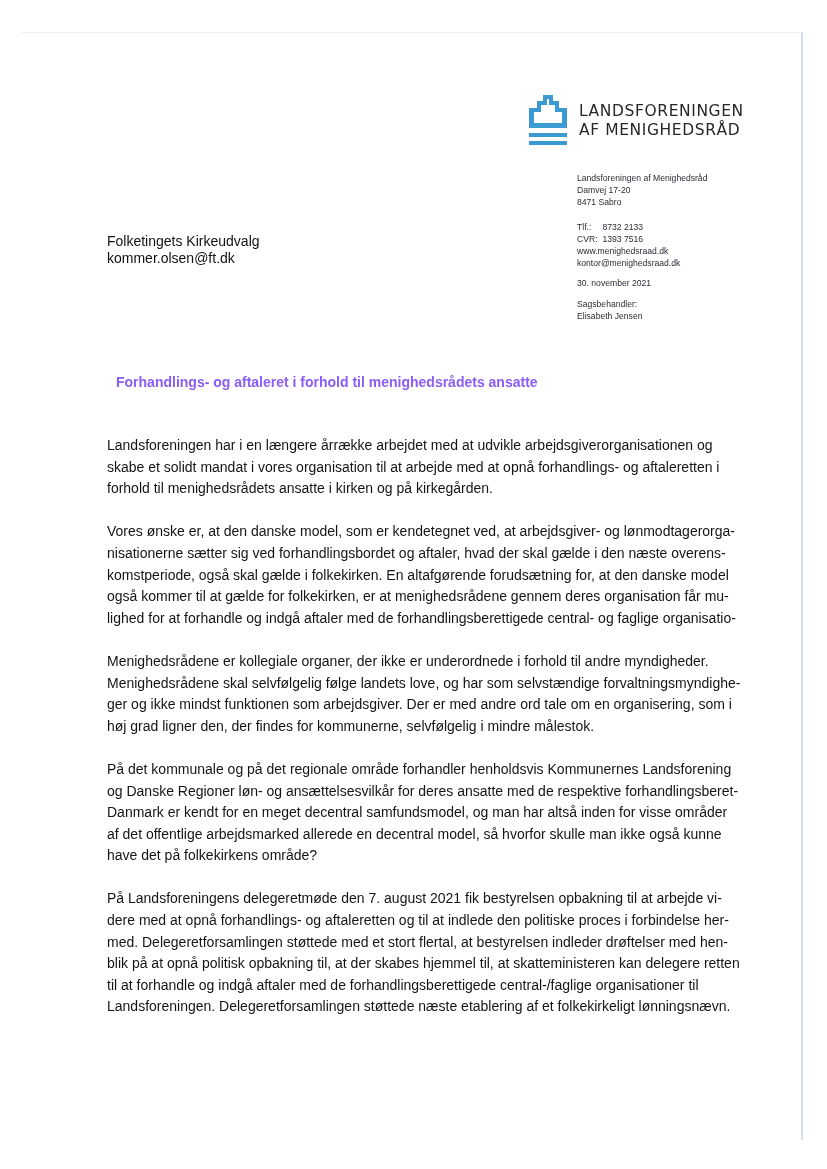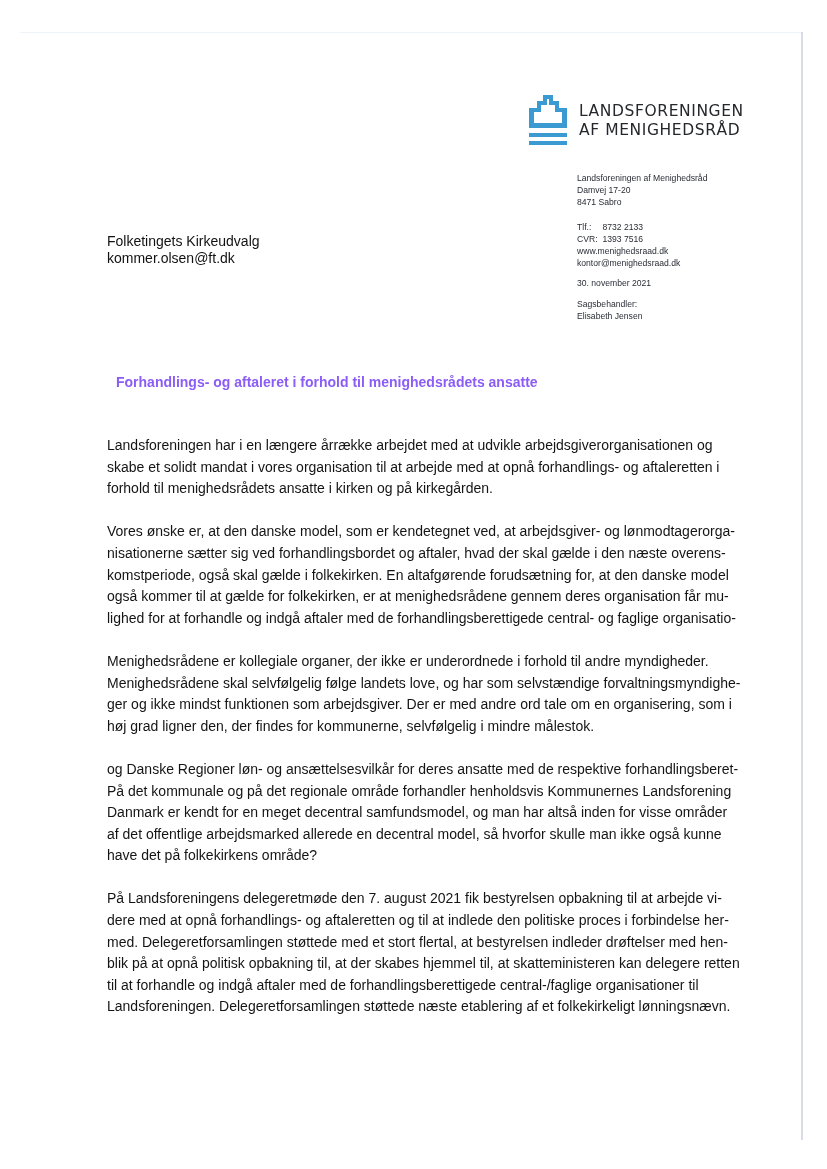--- a/index.html
+++ b/index.html
@@ -187,22 +187,22 @@
       <span class="line">også kommer til at gælde for folkekirken, er at menighedsrådene gennem deres organisation får mu-</span>
       <span class="line">lighed for at forhandle og indgå aftaler med de forhandlingsberettigede central- og faglige organisatio-</span>
     </p>
     <p>
       <span class="line">Menighedsrådene er kollegiale organer, der ikke er underordnede i forhold til andre myndigheder.</span>
       <span class="line">Menighedsrådene skal selvfølgelig følge landets love, og har som selvstændige forvaltningsmyndighe-</span>
       <span class="line">ger og ikke mindst funktionen som arbejdsgiver. Der er med andre ord tale om en organisering, som i</span>
       <span class="line">høj grad ligner den, der findes for kommunerne, selvfølgelig i mindre målestok.</span>
     </p>
     <p>
+      <span class="line">På det kommunale og på det regionale område forhandler henholdsvis Kommunernes Landsforening</span>
       <span class="line">og Danske Regioner løn- og ansættelsesvilkår for deres ansatte med de respektive forhandlingsberet-</span>
-      <span class="line">På det kommunale og på det regionale område forhandler henholdsvis Kommunernes Landsforening</span>
       <span class="line">Danmark er kendt for en meget decentral samfundsmodel, og man har altså inden for visse områder</span>
       <span class="line">af det offentlige arbejdsmarked allerede en decentral model, så hvorfor skulle man ikke også kunne</span>
       <span class="line">have det på folkekirkens område?</span>
     </p>
     <p>
       <span class="line">På Landsforeningens delegeretmøde den 7. august 2021 fik bestyrelsen opbakning til at arbejde vi-</span>
       <span class="line">dere med at opnå forhandlings- og aftaleretten og til at indlede den politiske proces i forbindelse her-</span>
       <span class="line">med. Delegeretforsamlingen støttede med et stort flertal, at bestyrelsen indleder drøftelser med hen-</span>
       <span class="line">blik på at opnå politisk opbakning til, at der skabes hjemmel til, at skatteministeren kan delegere retten</span>
       <span class="line">til at forhandle og indgå aftaler med de forhandlingsberettigede central-/faglige organisationer til</span>

